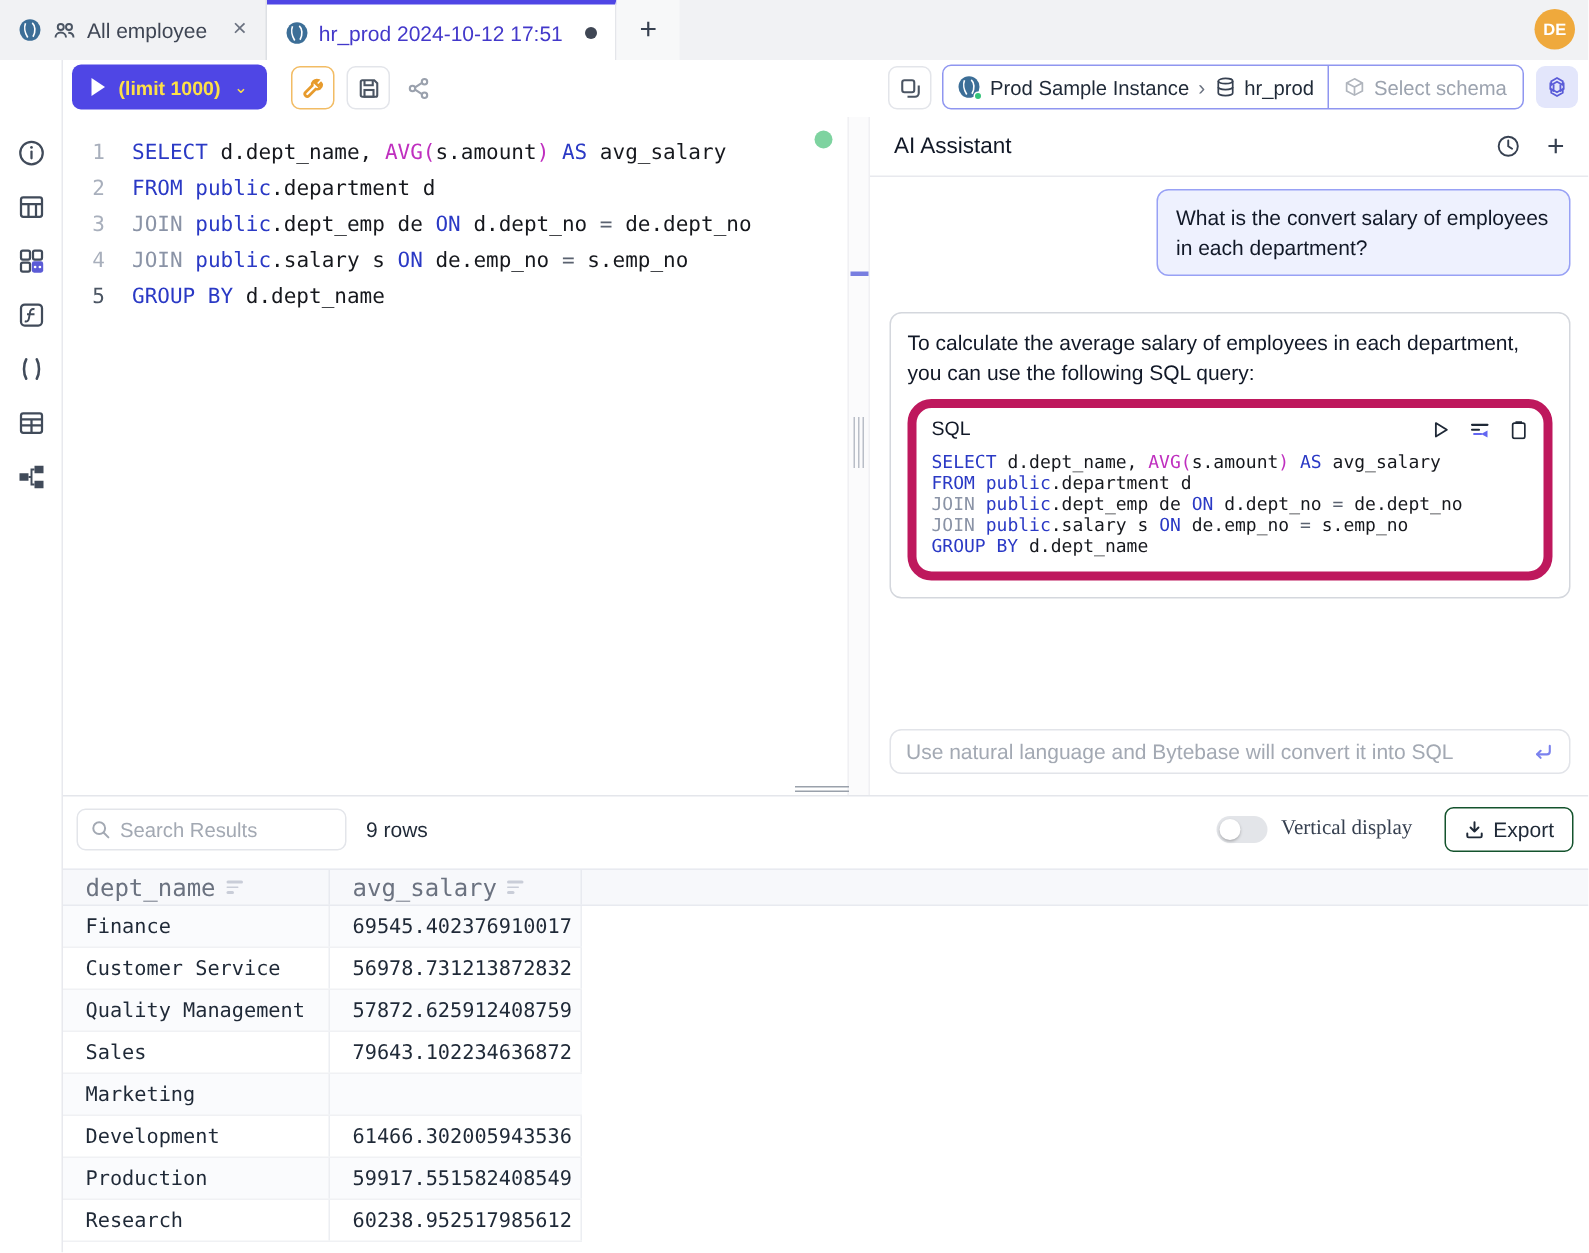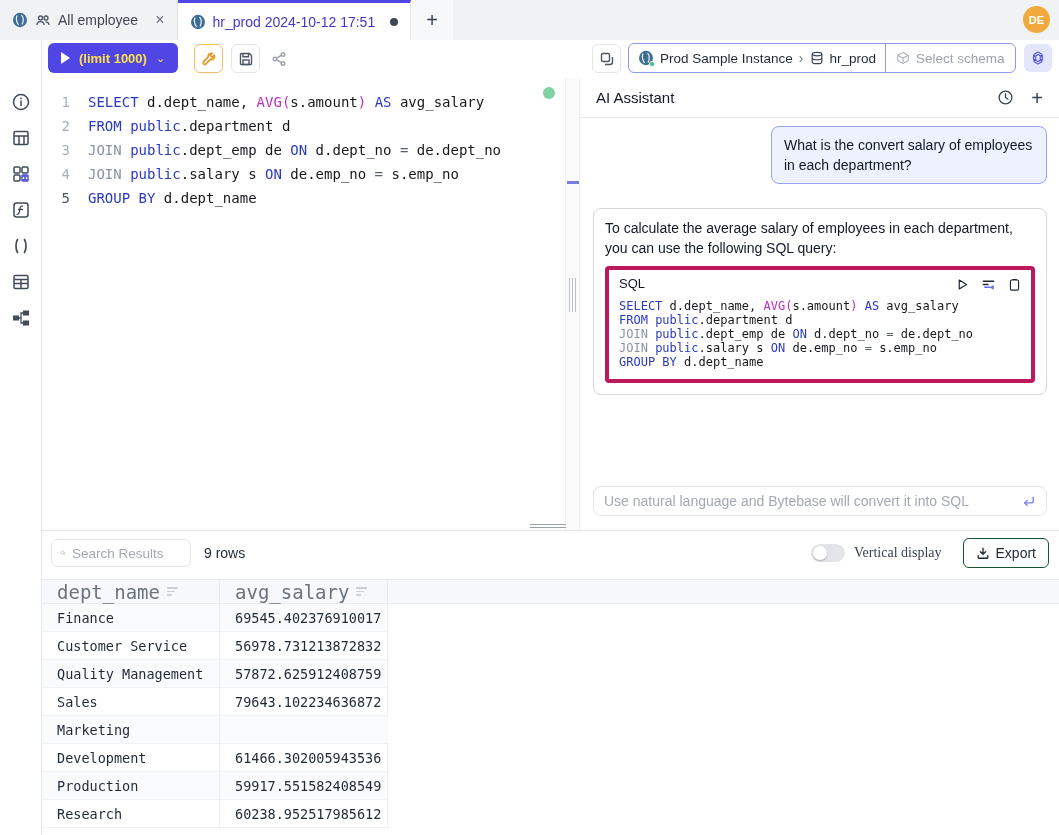--- a/index.html
+++ b/index.html
@@ -58,45 +58,45 @@
 
   
   .ai-panel { position:absolute; left:580px; top:78px; width:479px; height:452px; background:#fff; }
   .ai-header { height:40px; display:flex; align-items:center; padding:0 16px; border-bottom:1px solid #e8e9ee; }
   .ai-title { font-size:15px; font-weight:500; color:#111827; }
   .ai-header-icons { margin-left:auto; display:flex; align-items:center; gap:17px; }
   .ai-plus { font-size:20px; color:#374151; cursor:pointer; line-height:1; }
   .ai-body { padding:8px 12px 0 13px; }
   .user-bubble { margin-left:auto; max-width:276px; background:#eef1fe; border:1px solid #98a1f5; border-radius:8px; padding:8px 12px; font-size:14px; line-height:20px; color:#111827; }
   .ai-response { margin-top:24px; border:1px solid #d4d7dd; border-radius:8px; padding:9px 11px 11px; font-size:14px; line-height:20px; color:#111827; }
-  .code-block { margin-top:8px; border:4px solid #be185d; border-radius:4px; overflow:hidden; background:#fff; }
+  .code-block { margin-top:8px; border:6px solid #be185d; border-radius:16px; overflow:hidden; background:#fff; }
   .code-block-head { display:flex; align-items:center; padding:4px 10px 2px; }
   .code-block-label { font-size:13px; color:#111827; }
   .code-block-icons { margin-left:auto; display:flex; align-items:center; gap:12px; }
   .code-block-body { padding:3px 10px 10px; font-family:"DejaVu Sans Mono", monospace; font-size:12px; }
   .code-block-body .code-line { line-height:14px; }
   .ai-input-wrap { position:absolute; left:13px; right:12px; bottom:14px; height:30px; border:1px solid #e2e4e9; border-radius:8px; display:flex; align-items:center; padding:0 10px; background:#fff; }
   .ai-input { flex:1; border:none; outline:none; font-size:14px; color:#374151; font-family:"Liberation Sans", sans-serif; background:transparent; }
   .ai-input::placeholder { color:#a3a9b3; }
 
   
   .results { position:absolute; left:42px; top:530px; width:1017px; height:305px; background:#fff; border-top:1px solid #e4e6eb; }
   .results-header { height:44px; display:flex; align-items:center; padding:0 9px; }
-  .search-box { width:140px; height:28px; border:1px solid #e3e5ea; border-radius:6px; display:flex; align-items:center; gap:6px; padding:0 8px; }
+  .search-box { width:180px; height:28px; border:1px solid #e3e5ea; border-radius:6px; display:flex; align-items:center; gap:6px; padding:0 8px; }
   .search-box input { border:none; outline:none; width:110px; font-size:13.5px; color:#374151; background:transparent; font-family:"Liberation Sans", sans-serif; }
   .search-box input::placeholder { color:#a3a9b3; }
   .row-count { margin-left:13px; font-size:14px; color:#1f2937; }
   .results-header .spacer { flex:1; }
   .toggle { width:34px; height:18px; border-radius:9px; background:#e3e5e9; position:relative; cursor:pointer; }
   .toggle .knob { position:absolute; left:2px; top:2px; width:14px; height:14px; border-radius:50%; background:#fff; box-shadow:0 1px 2px rgba(0,0,0,.25); }
   .toggle-label { margin-left:9px; font-size:14px; color:#374151;font-family:Liberation Serif, serif; }
   .export-btn { margin-left:21px; margin-right:1px; height:30px; border:1px solid #14532d; border-radius:6px; background:#fff; display:flex; align-items:center; gap:6px; padding:0 12px; font-size:14px; color:#1f2937; cursor:pointer; }
 
   .grid-head { margin-top:4px; display:flex; background:#f7f8fb; border-top:1px solid #e8eaf0; border-bottom:1px solid #e8eaf0; height:25px; }
-  .grid-head .th { display:flex; align-items:center; gap:7px; padding-left:15px; font-family:"DejaVu Sans Mono", monospace; font-size:19px; color:#6b7280; border-right:1px solid #e8eaf0; cursor:pointer; }
+  .grid-head .th { display:flex; align-items:center; gap:7px; padding-left:15px; font-family:"DejaVu Sans Mono", monospace; font-size:16px; color:#6b7280; border-right:1px solid #e8eaf0; cursor:pointer; }
   .grid-head .th:nth-child(1) { width:178px; }
   .grid-head .th:nth-child(2) { width:168px; }
   .grid-body .tr { display:flex; height:28px; width:346px; border-bottom:1px solid #f0f1f4; cursor:default; }
   .grid-body .tr:nth-child(odd) { background:#fafbfd; }
   .grid-body .td { display:flex; align-items:center; padding-left:15px; font-family:"DejaVu Sans Mono", monospace; font-size:13.5px; color:#1f2937; border-right:1px solid #eceef2; }
   .grid-body .td:nth-child(1) { width:178px; }
   .grid-body .td:nth-child(2) { width:168px; }
   .sort-ico { display:inline-flex; flex-direction:column; gap:2px; }
   .sort-ico i { display:block; height:1.5px; background:#c9cdd8; border-radius:1px; }
   .sort-ico i:nth-child(1){ width:11px; } .sort-ico i:nth-child(2){ width:8px; } .sort-ico i:nth-child(3){ width:5px; }

